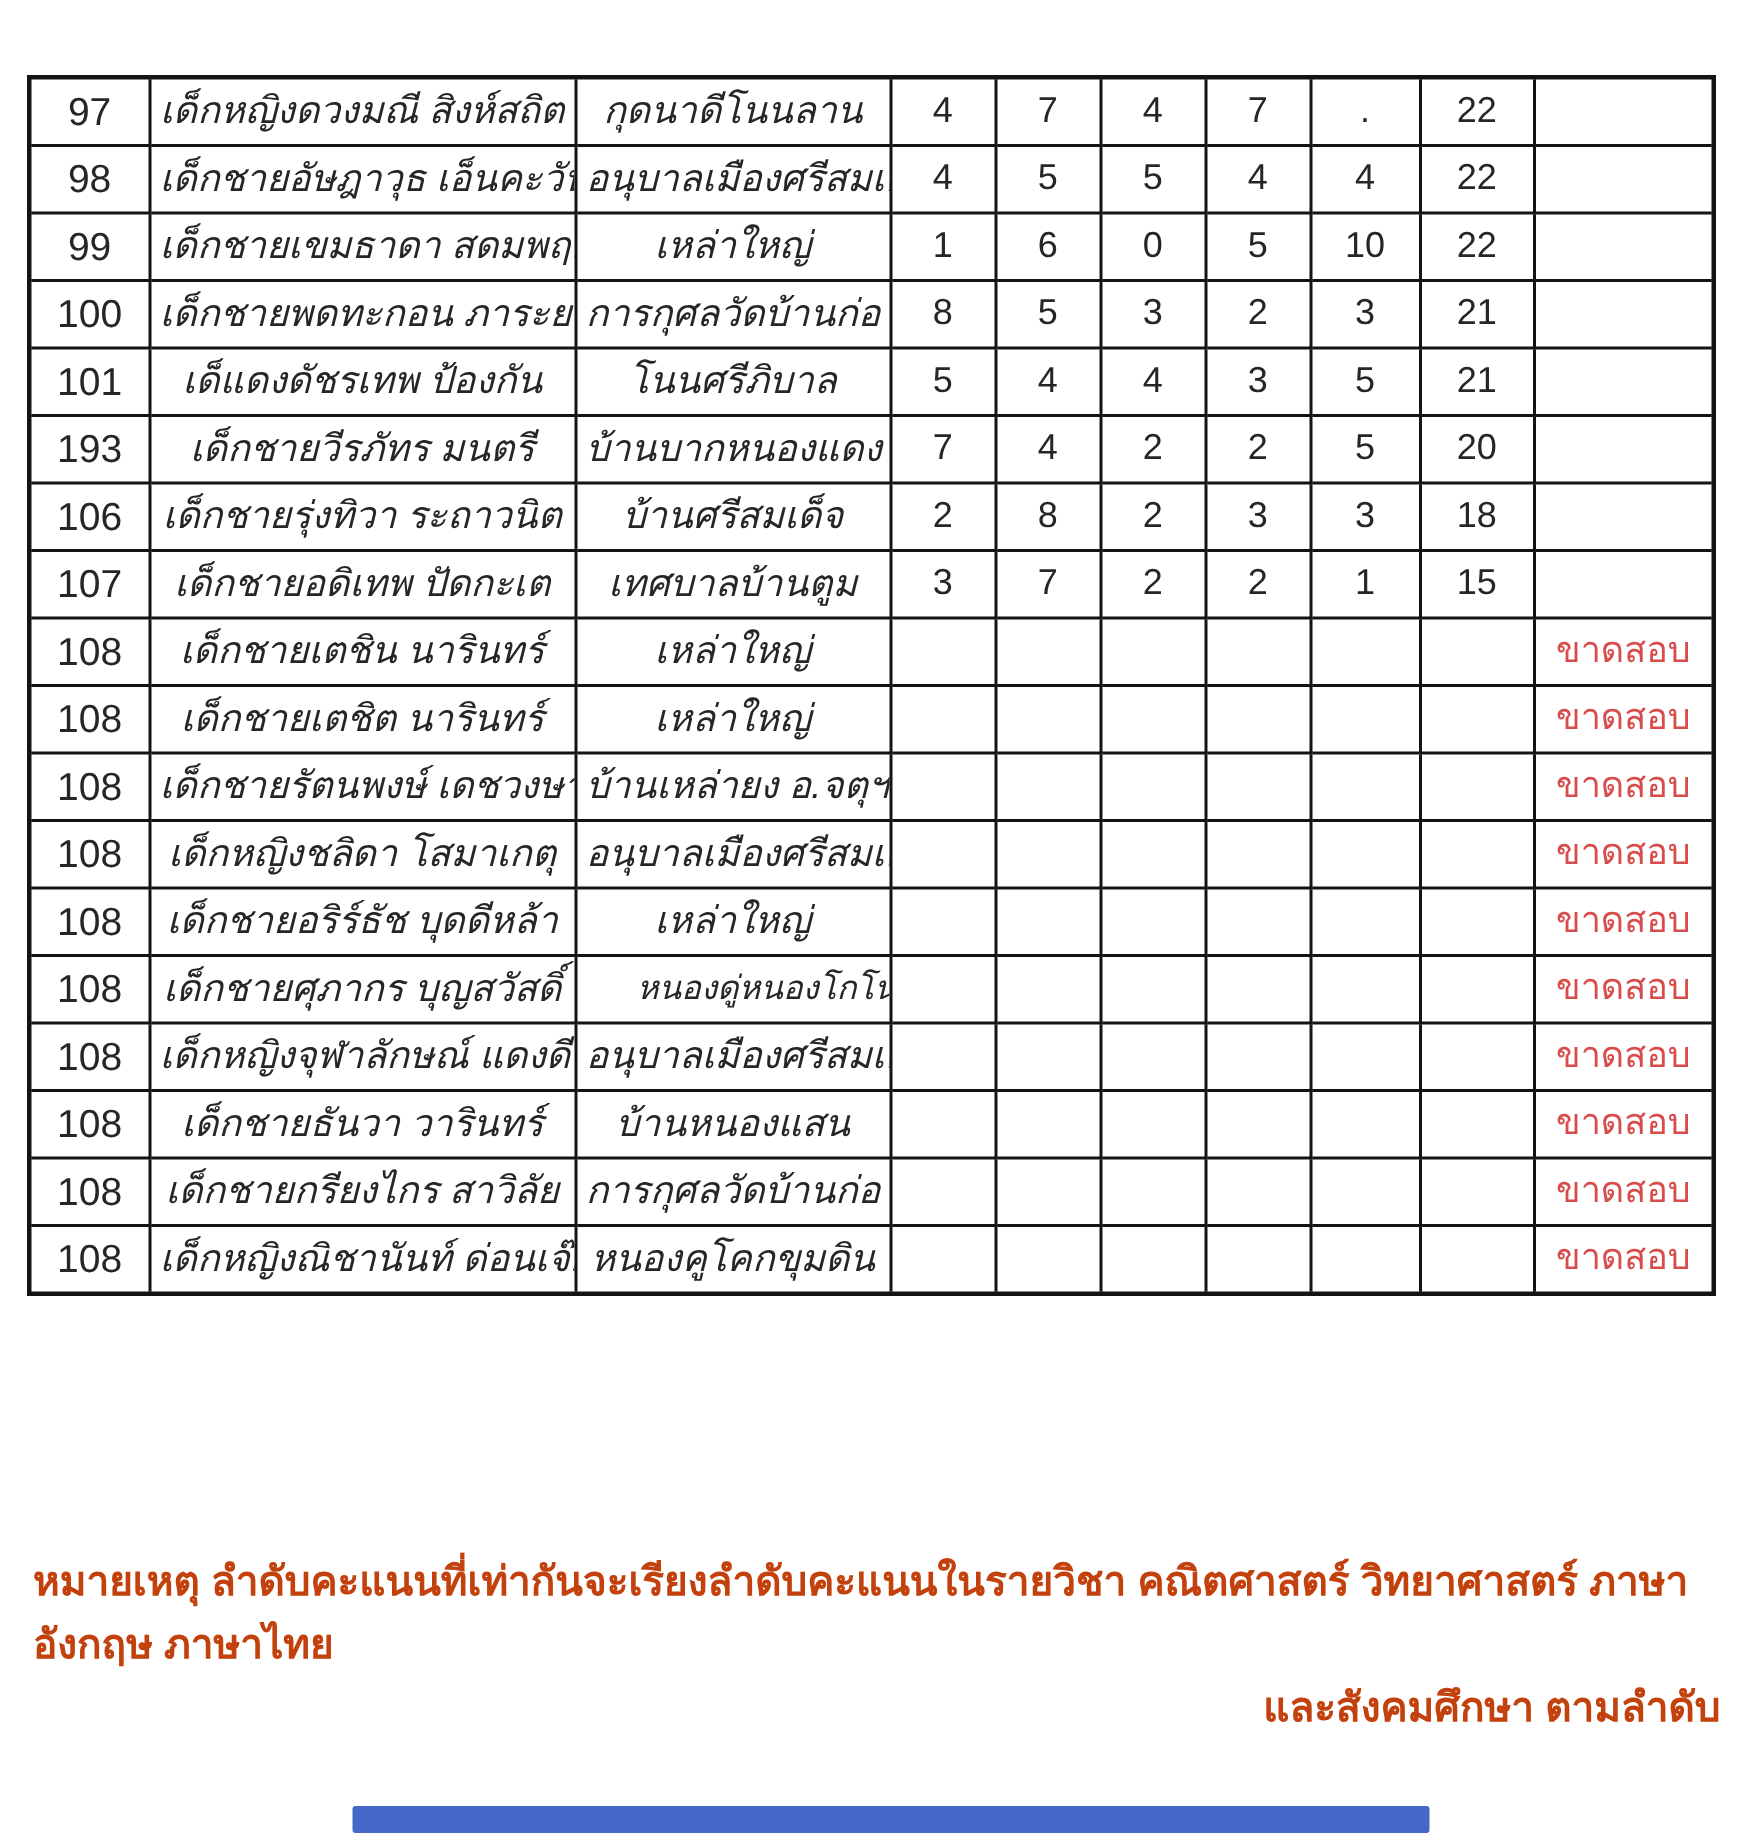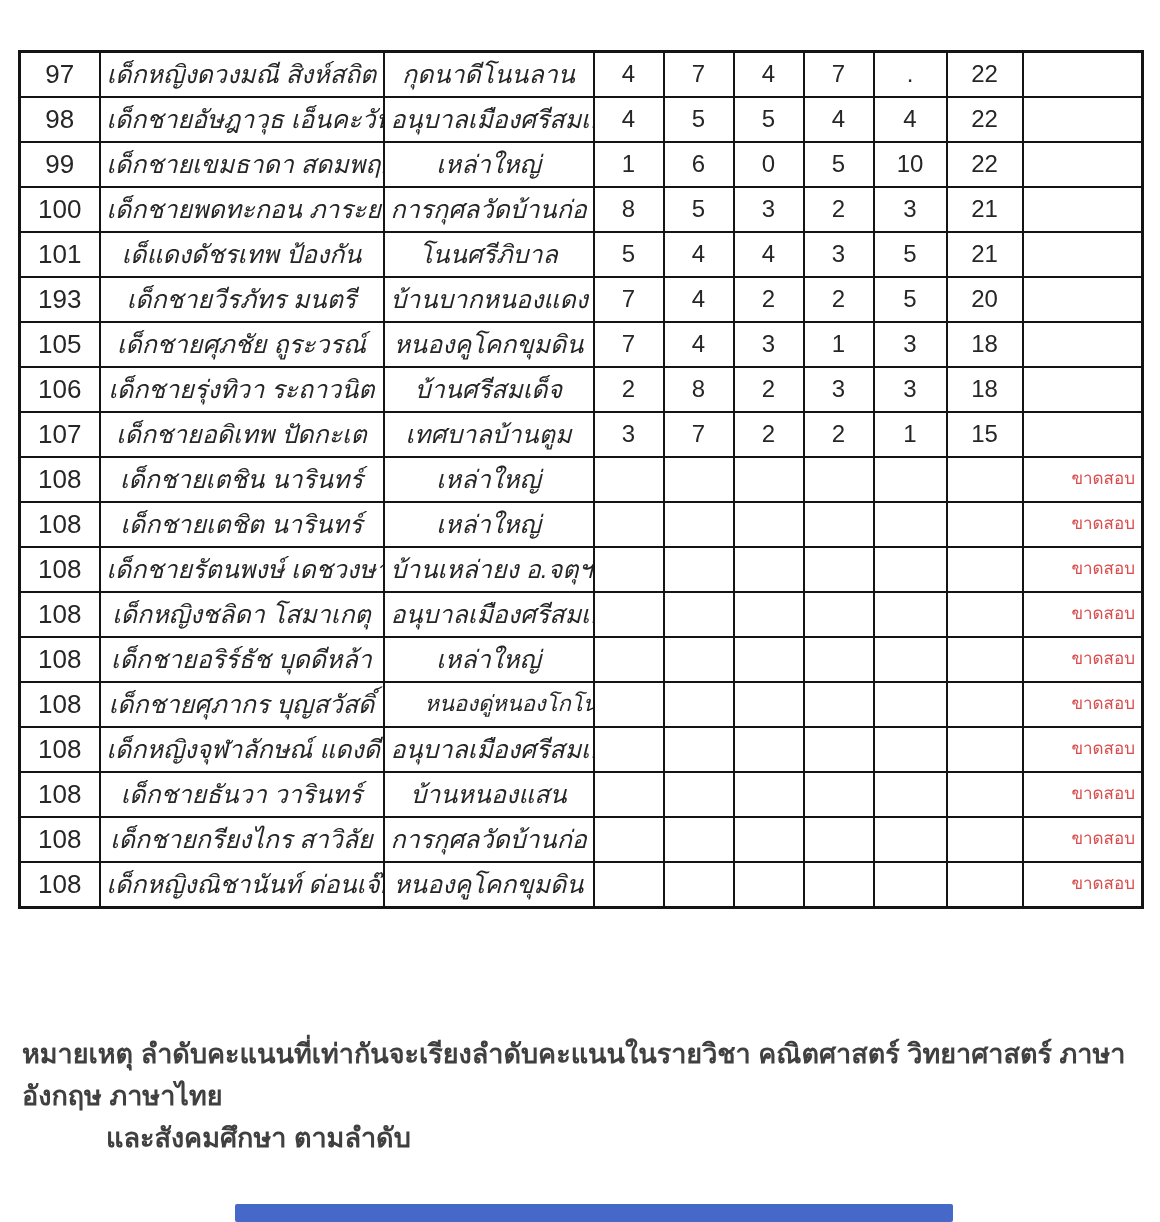--- a/index.html
+++ b/index.html
@@ -23,26 +23,26 @@
     padding:0 6px;
     white-space:nowrap;
     overflow:hidden;
     line-height:1.1;
   }
   td.cell-center{text-align:center;padding:0 2px;}
   td.cell-left{text-align:center;font-style:italic;}
   td.rank-col{font-size:26px;}
   td.num-col{font-size:24px;}
   td.school-small{font-size:22px;padding-left:40px;}
-  td.status-col{color:var(--absent-red,#d94c4c);font-size:17px;text-align:right;}
+  td.status-col{color:var(--absent-red,#d94c4c);font-size:24px;text-align:center;}
   .note{
     position:absolute;left:22px;top:1034px;width:1125px;
-    font-weight:700;color:#404040;font-size:27px;line-height:1.55;
-  }
-  .note-line2{margin-left:84px;}
+    font-weight:700;color:#c2410c;font-size:27px;line-height:1.55;
+  }
+  .note-line2{margin-left:84px;text-align:right;}
   .bottom-bar{
     position:absolute;left:235px;top:1204px;width:718px;height:18px;
     background:var(--bottom-bar-blue,#4668c9);
     border-radius:2px;
   }
 </style>
 </head>
 <body>
 
 <table class="score-table">
@@ -125,32 +125,20 @@
         <td class="cell-left">บ้านบากหนองแดง</td>
         <td class="cell-center num-col">7</td>
         <td class="cell-center num-col">4</td>
         <td class="cell-center num-col">2</td>
         <td class="cell-center num-col">2</td>
         <td class="cell-center num-col">5</td>
         <td class="cell-center num-col">20</td>
         <td class="status-col"></td>
       </tr>
       <tr>
-        <td class="cell-center rank-col">105</td>
-        <td class="cell-left">เด็กชายศุภชัย ถูระวรณ์</td>
-        <td class="cell-left">หนองคูโคกขุมดิน</td>
-        <td class="cell-center num-col">7</td>
-        <td class="cell-center num-col">4</td>
-        <td class="cell-center num-col">3</td>
-        <td class="cell-center num-col">1</td>
-        <td class="cell-center num-col">3</td>
-        <td class="cell-center num-col">18</td>
-        <td class="status-col"></td>
-      </tr>
-      <tr>
         <td class="cell-center rank-col">106</td>
         <td class="cell-left">เด็กชายรุ่งทิวา ระถาวนิต</td>
         <td class="cell-left">บ้านศรีสมเด็จ</td>
         <td class="cell-center num-col">2</td>
         <td class="cell-center num-col">8</td>
         <td class="cell-center num-col">2</td>
         <td class="cell-center num-col">3</td>
         <td class="cell-center num-col">3</td>
         <td class="cell-center num-col">18</td>
         <td class="status-col"></td>

